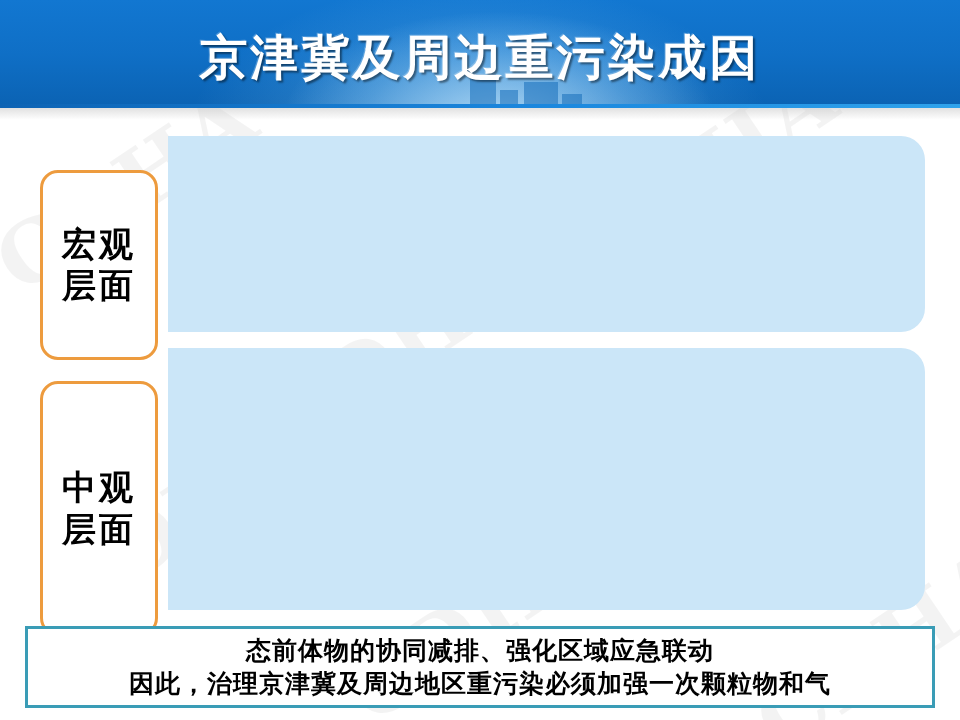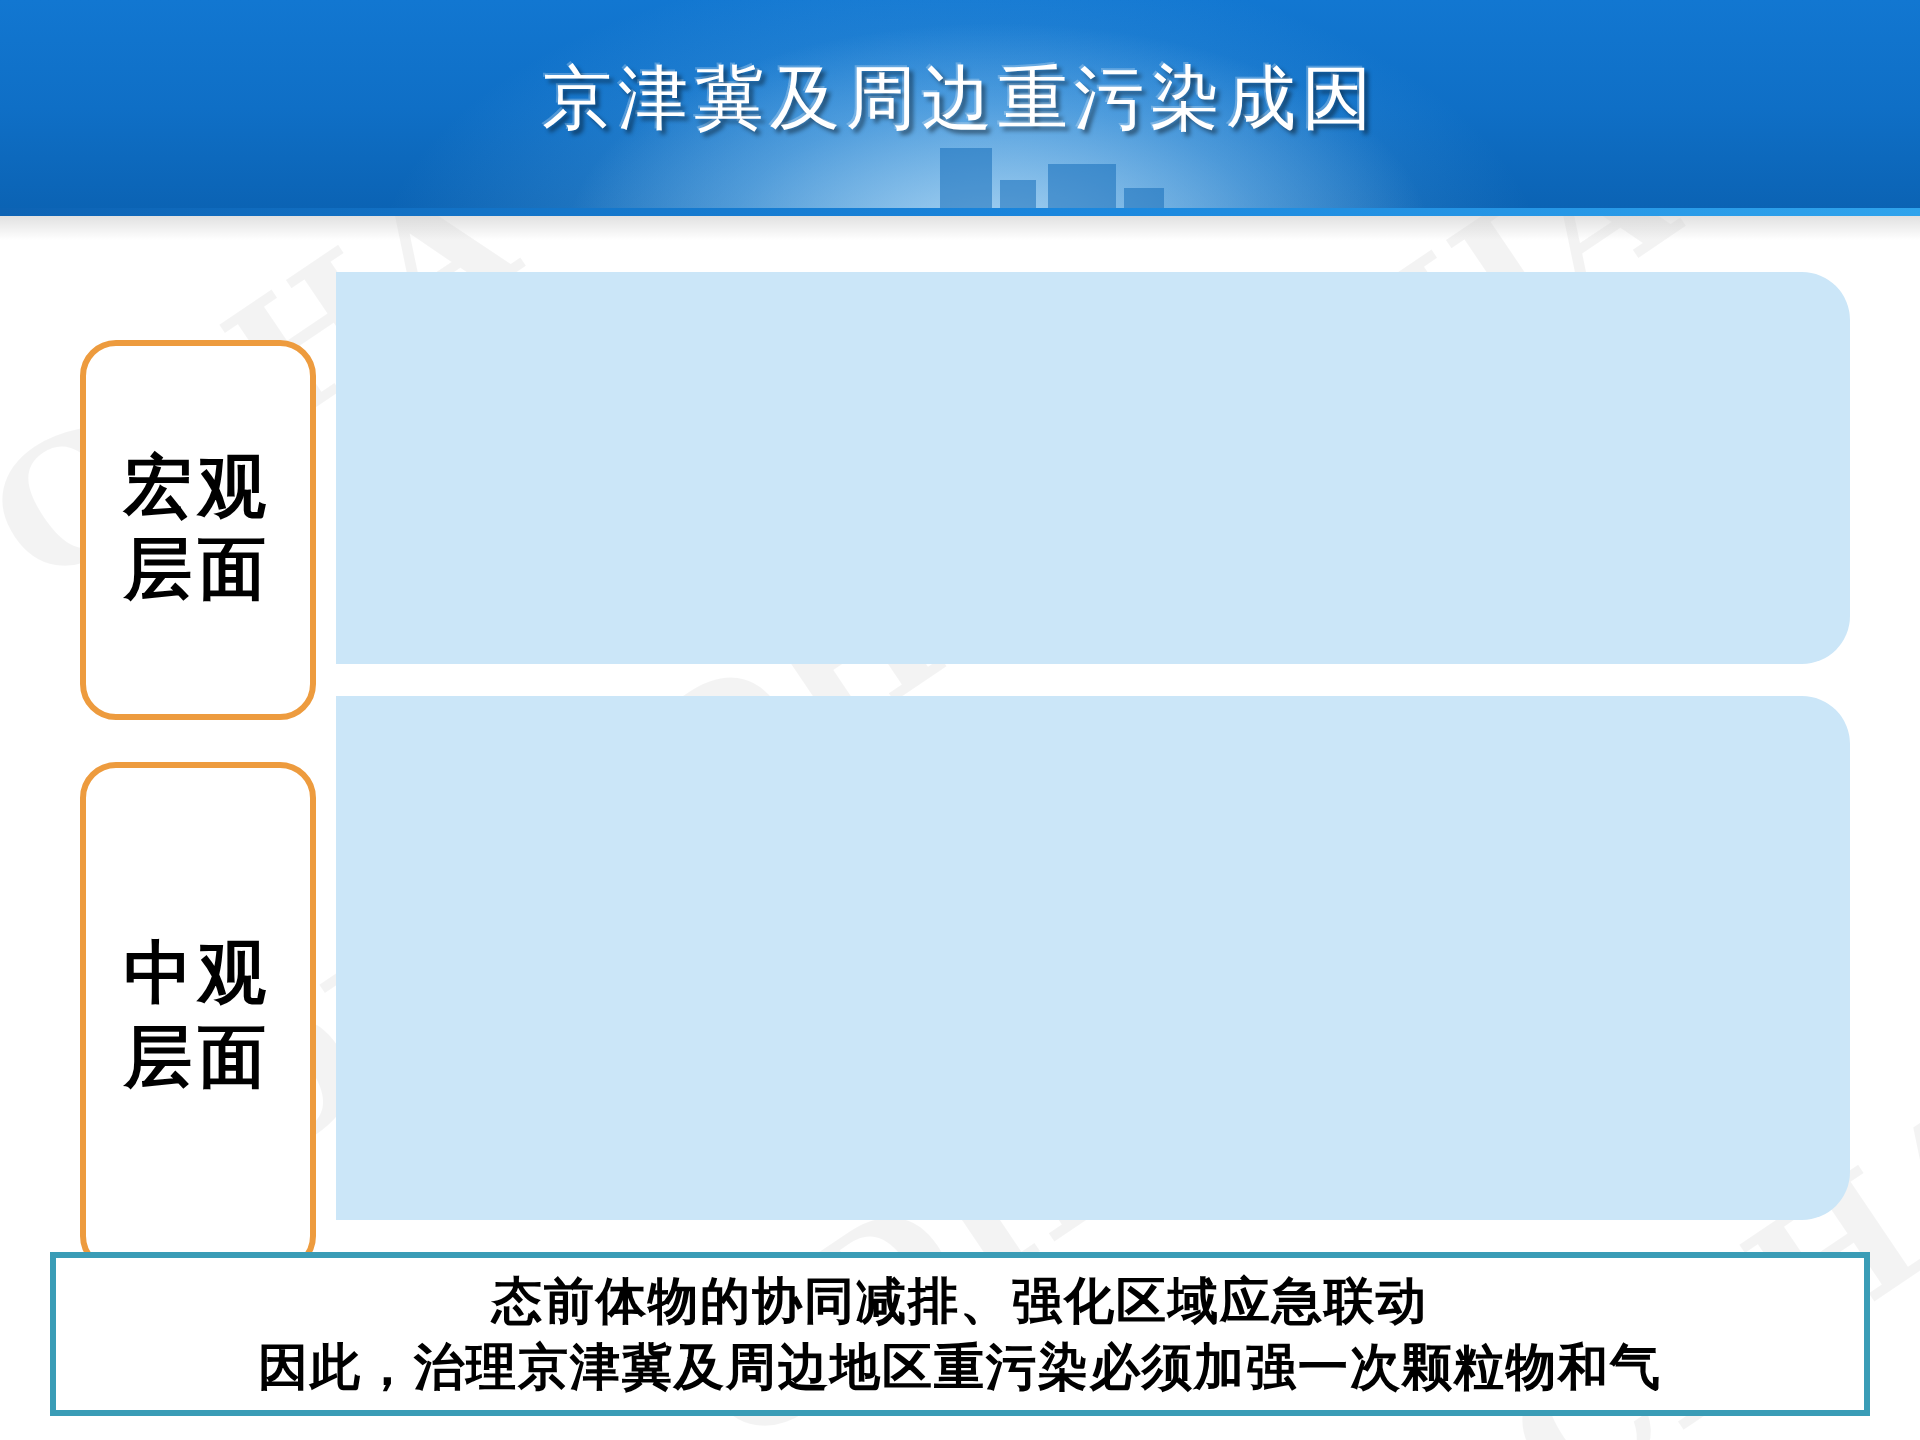--- a/index.html
+++ b/index.html
@@ -32,21 +32,21 @@
       linear-gradient(180deg,#1277d1 0%,#0f6fc6 52%,#0b63b4 100%);
     overflow:hidden;
   }
   .header .sil{
     position:absolute;bottom:0;
     background:rgba(22,110,185,.55);
   }
   .header-title{
     position:absolute;left:0;top:26px;width:960px;
     text-align:center;
-    font-size:35px;font-weight:400;color:#ffffff;
+    font-size:48px;font-weight:700;color:#ffffff;
     letter-spacing:3px;
     text-shadow:2px 2px 2px rgba(0,0,0,.45), -1px -1px 0 rgba(255,255,255,.25);
   }
   .header-rule{
     position:absolute;left:0;top:104px;width:960px;height:4px;z-index:2;
     background:linear-gradient(90deg,#0d63b4 0%,#1a86dd 55%,#2fa3ec 100%);
   }
   .header-shadow{
     position:absolute;left:0;top:108px;width:960px;height:12px;z-index:2;
     background:linear-gradient(180deg,rgba(200,200,200,.55) 0%,rgba(255,255,255,0) 100%);

